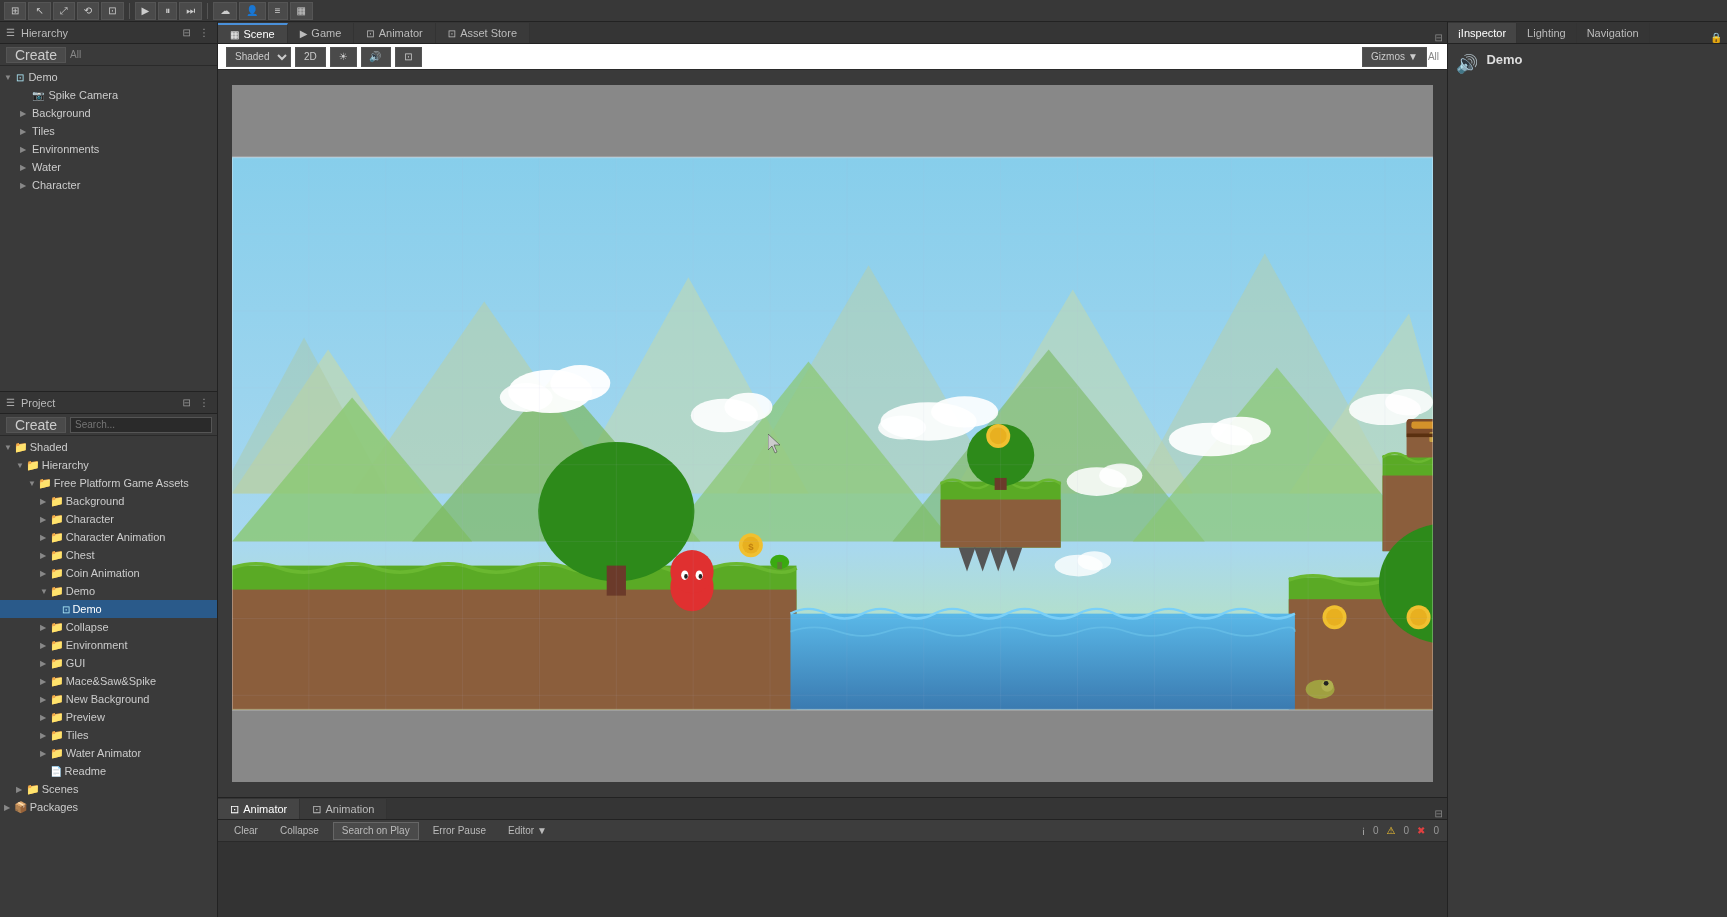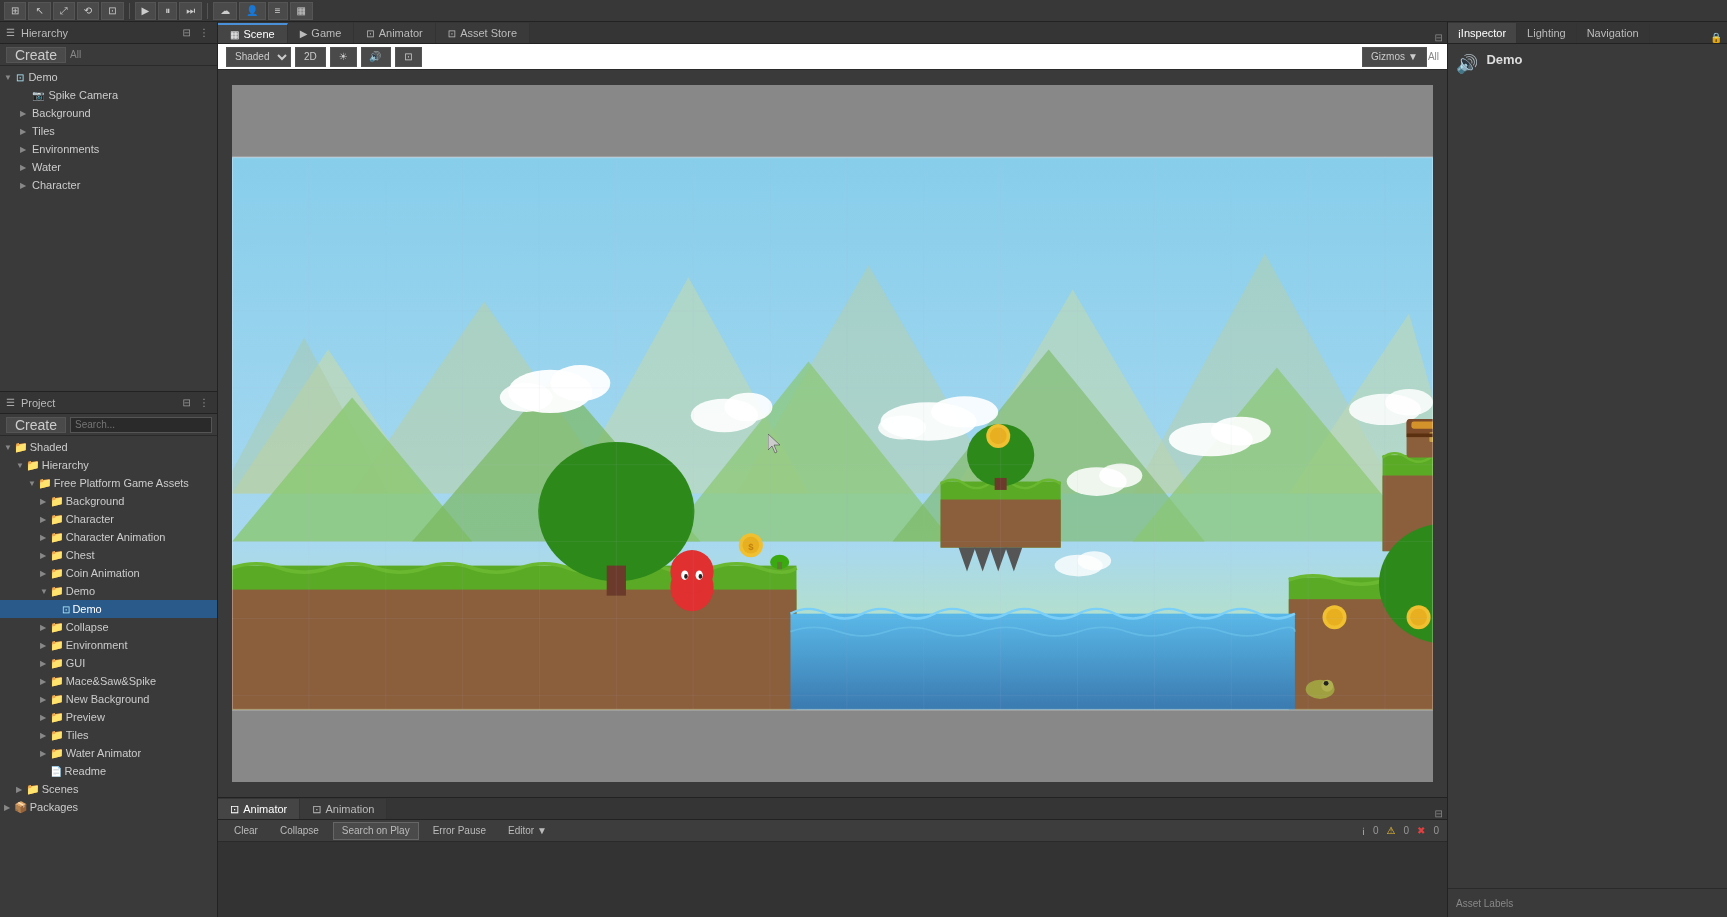--- a/index.html
+++ b/index.html
@@ -851,18 +851,15 @@
       <div style="margin-left:auto;padding-right:4px;display:flex;align-items:center;">
         <span style="font-size:10px;color:#888;">🔒</span>
       </div>
     </div>
     <div class="inspector-content">
       <div style="display:flex;align-items:center;gap:8px;">
         <span style="font-size:18px;color:#888;">🔊</span>
         <span class="inspector-title">Demo</span>
       </div>
     </div>
-    <div class="inspector-footer">
-      <span class="inspector-footer-label">Asset Labels</span>
-    </div>
   </div>
 
 </div>
 
 </body></html>

